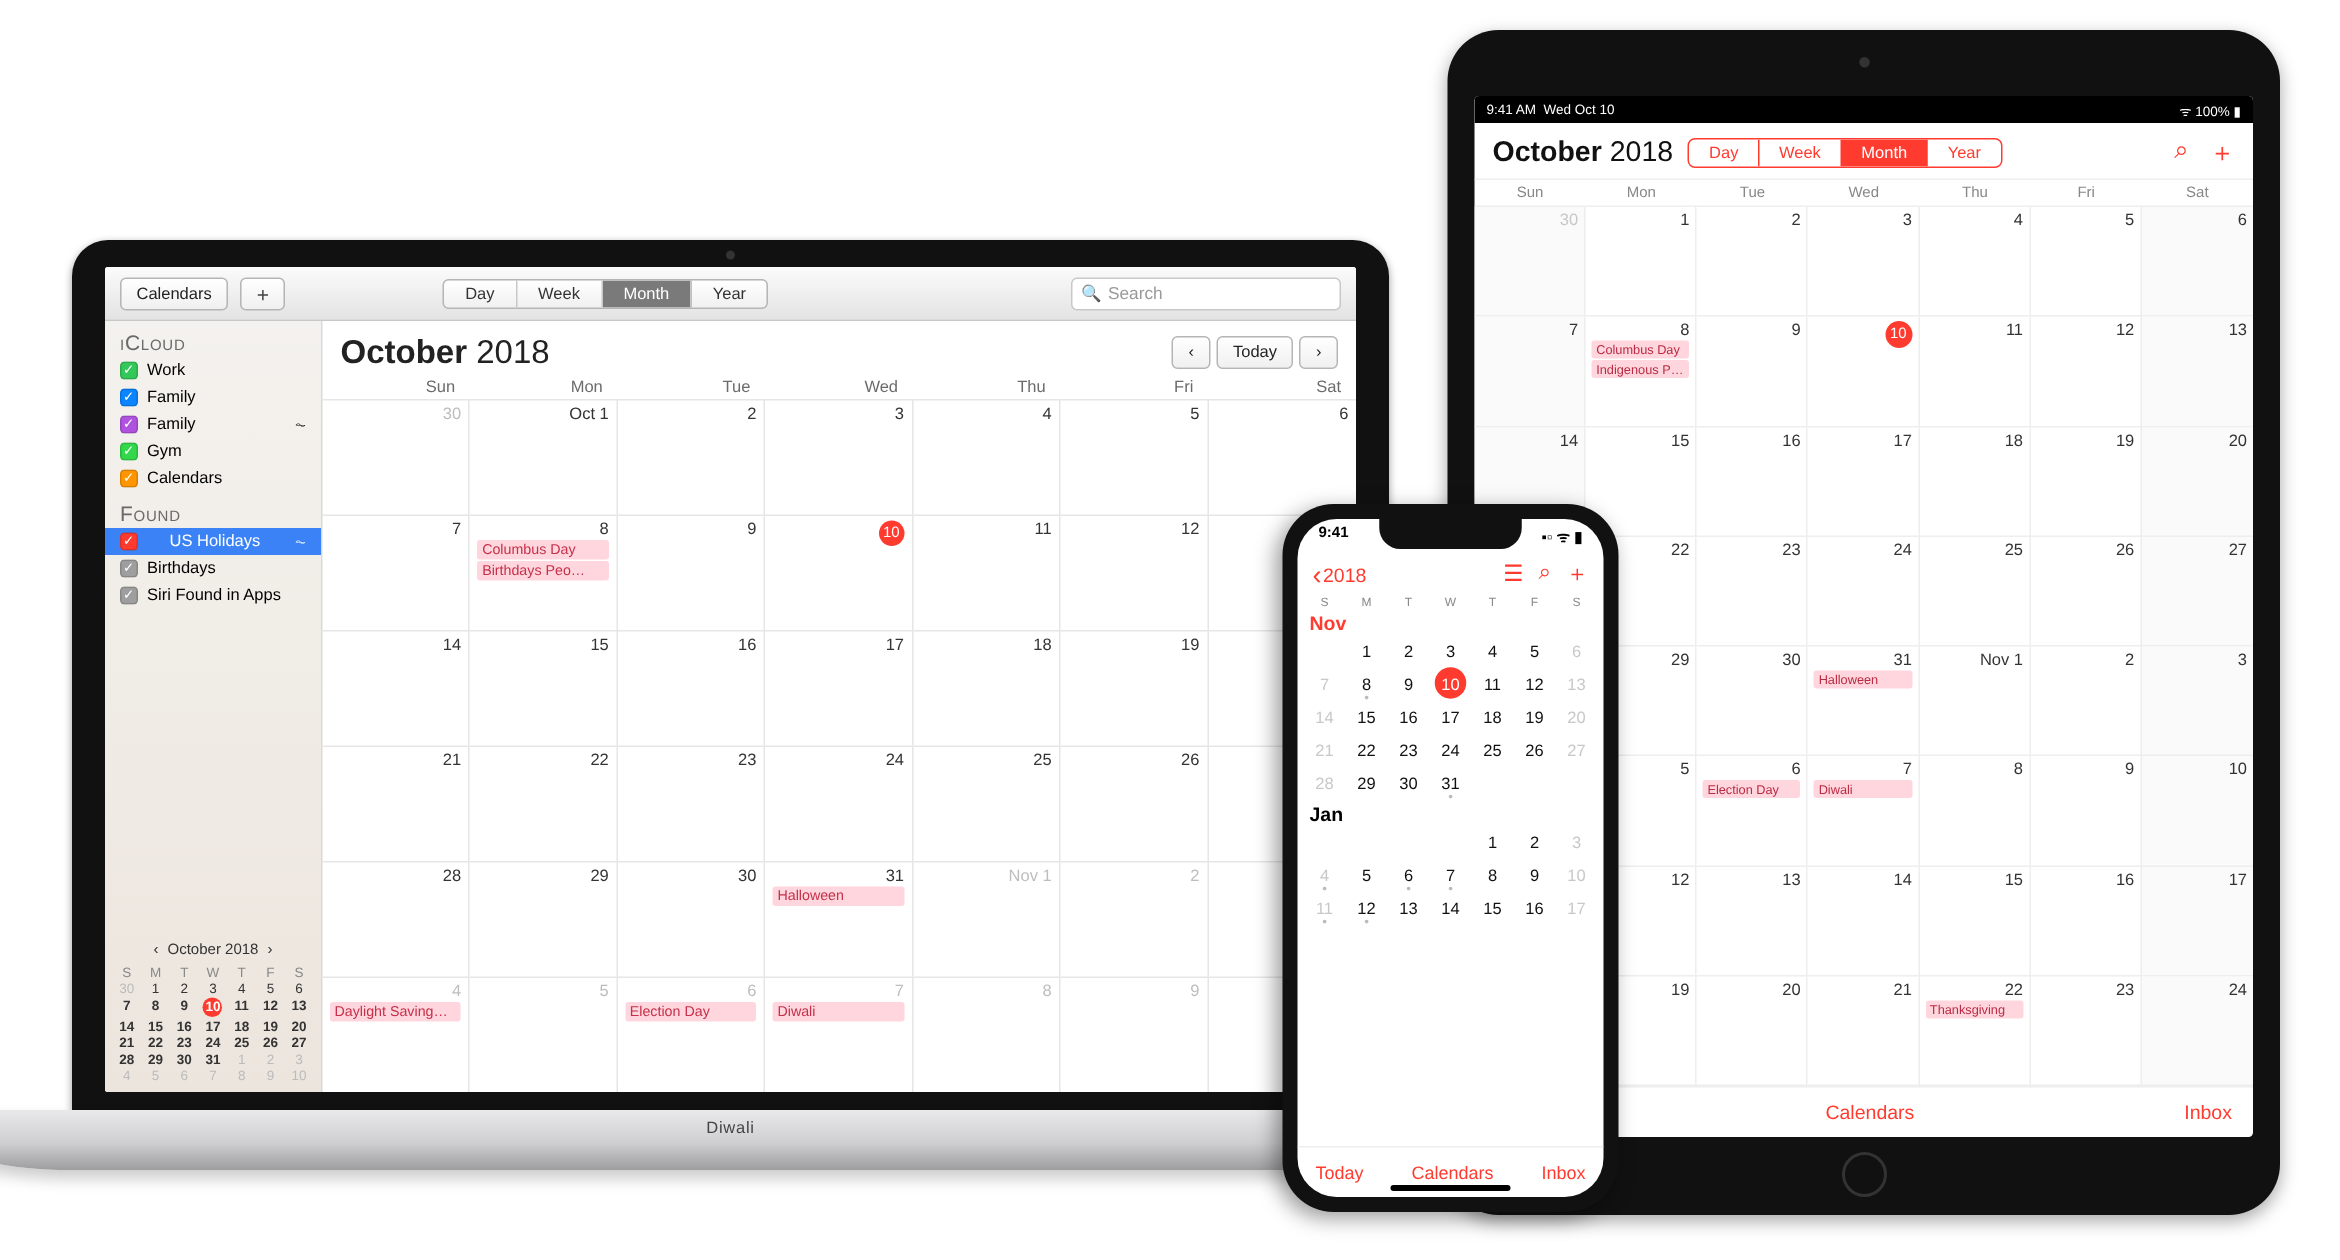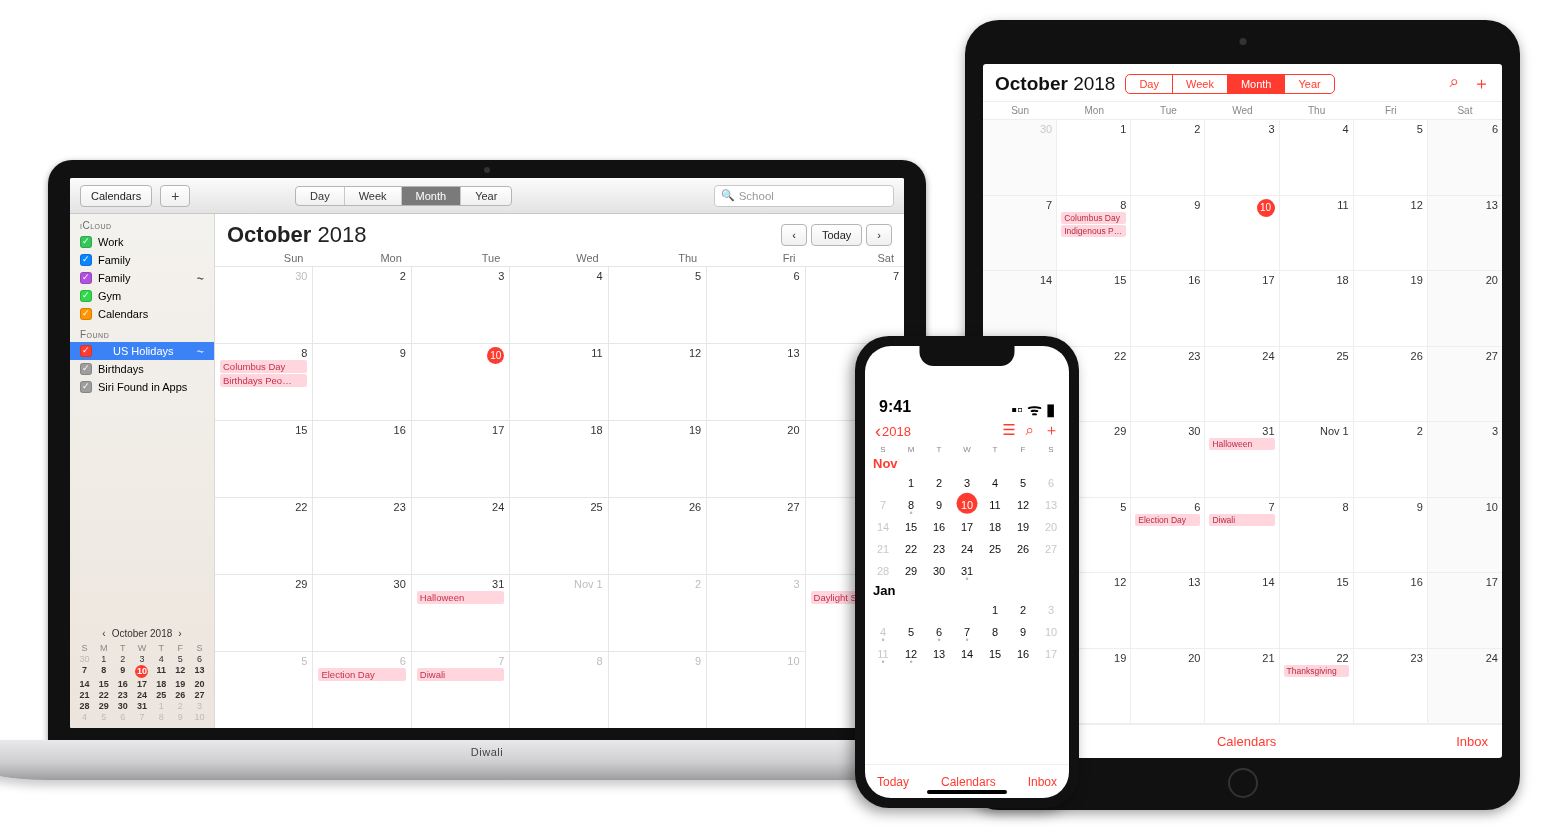--- a/index.html
+++ b/index.html
@@ -18,21 +18,21 @@
   .mb-btn.icon-plus::after{content:"+"; font-size:14px; font-weight:400; color:#444;}
   .mb-seg { display:flex; border:1px solid #b5b5b5; border-radius:4px; overflow:hidden; background:linear-gradient(#fff,#f0f0f0); margin:0 auto;}
   .mb-seg-item { padding:3px 14px; font-size:11px; color:#333; border-right:1px solid #c8c8c8;}
   .mb-seg-item:last-child{border-right:none;}
   .mb-seg-item.active{ background:#7a7a7a; color:#fff;}
   .mb-search { margin-left:auto; width:180px; height:22px; border:1px solid #c8c8c8; border-radius:4px; background:#fff; display:flex; align-items:center; padding:0 6px; color:#999; gap:4px;}
   .mb-search .mag{font-size:11px;}
   
   .mb-body{ flex:1; display:flex; background:#fff;}
   .mb-sidebar{ width:145px; background:linear-gradient(180deg,#f4f2ee,#ece5dd); border-right:1px solid #d9d9d9; display:flex; flex-direction:column; font-size:11px;}
-  .sb-hdr{ color:#6a6a6a; font-variant:small-caps; letter-spacing:.5px; padding:6px 10px 2px; font-size:10px;}
+  .sb-hdr{ color:#6a6a6a; font-variant:small-caps; letter-spacing:.5px; padding:6px 10px 2px; font-size:14px;}
   .sb-list{ display:flex; flex-direction:column;}
   .sb-item{ display:flex; align-items:center; gap:6px; padding:3px 10px;}
   .sb-check{ width:12px; height:12px; border-radius:3px; border:1px solid rgba(0,0,0,.15); position:relative;}
   .sb-check.on::after{content:"✓"; position:absolute; font-size:9px; color:#fff; left:1px; top:-1px;}
   .sb-item.sel{ background:#3b82f6; color:#fff;gap:21px;}
   .sb-share{ margin-left:auto; font-size:9px;}
   
   .mini-cal{ margin-top:auto; padding:6px 6px 6px 6px; font-size:9px; color:#333;}
   .mini-cal-hdr{ display:flex; align-items:center; justify-content:center; gap:6px; font-size:10px; padding:2px 0 4px;}
   .mini-cal-grid{ display:grid; grid-template-columns:repeat(7,1fr); text-align:center; gap:1px 2px;}
@@ -79,21 +79,21 @@
   .ipad-date{ text-align:right; font-size:11px; color:#333;}
   .ipad-date.dim{ color:#c8c8c8;}
   .ipad-date .dot{ display:inline-block; width:18px; height:18px; line-height:18px; text-align:center; background:#ff3b30; color:#fff; border-radius:50%; font-size:10px;}
   .ipad-event{ margin-top:1px; font-size:8.5px; background:#ffd6de; color:#b92b42; padding:1px 3px; border-radius:2px; white-space:nowrap; overflow:hidden; text-overflow:ellipsis;}
   .ipad-toolbar{ height:34px; border-top:1px solid #eee; display:flex; align-items:center; justify-content:space-between; padding:0 14px; color:#ff3b30; font-size:13px;}
 
   
   .iphone{ position:absolute; left:855px; top:336px; width:224px; height:472px; background:#111; border-radius:34px; padding:10px; box-shadow:-4px 4px 14px rgba(0,0,0,.4);}
   .iphone-screen{ width:100%; height:100%; background:#fff; border-radius:26px; overflow:hidden; position:relative; display:flex; flex-direction:column; font-size:10px;}
   .iphone-notch{ position:absolute; top:0; left:50%; transform:translateX(-50%); width:95px; height:20px; background:#111; border-radius:0 0 14px 14px; z-index:5;}
-  .iphone-status{ height:26px; display:flex; align-items:flex-start; justify-content:space-between; padding:4px 14px 0; font-size:16px; font-weight:600; color:#000;margin-top:48px;}
+  .iphone-status{ height:26px; display:flex; align-items:flex-start; justify-content:space-between; padding:4px 14px 0; font-size:10px; font-weight:600; color:#000;}
   .iphone-hdr{ display:flex; align-items:center; padding:0 10px 4px; color:#ff3b30; font-size:13px;}
   .iphone-hdr .back::before{content:"‹"; font-size:18px; margin-right:1px; position:relative; top:1px;}
   .iphone-hdr .icons{ margin-left:auto; display:flex; gap:10px; font-size:15px;}
   .iphone-dow{ display:grid; grid-template-columns:repeat(7,1fr); text-align:center; font-size:8px; color:#888; padding:0 4px;}
   .iphone-scroll{ flex:1; padding:0 4px; overflow:hidden; display:flex; flex-direction:column;}
   .iphone-month-label{ font-size:13px; font-weight:600; padding:2px 0 2px 4px;}
   .iphone-month-label.cur{ color:#ff3b30;}
   .iphone-mgrid{ display:grid; grid-template-columns:repeat(7,1fr); text-align:center; row-gap:2px;}
   .iphone-mgrid span{ font-size:11px; color:#111; padding:4px 0; position:relative;}
   .iphone-mgrid span.dim{ color:#c8c8c8;}
@@ -116,21 +116,21 @@
         <div class="mb-btn">Calendars</div>
         <div class="mb-btn icon-plus"></div>
         <div class="mb-seg" id="mb-seg">
             <div class="mb-seg-item">Day</div>
             <div class="mb-seg-item">Week</div>
             <div class="mb-seg-item active">Month</div>
             <div class="mb-seg-item">Year</div>
           </div>
         <div class="mb-search">
           <span class="mag">🔍</span>
-          <span>School</span>
+          <span>Search</span>
         </div>
       </div>
       <div class="mb-body">
 
         <div class="mb-sidebar">
           <div class="sb-hdr">iCloud</div>
           <div class="sb-list" id="sb-icloud">
               <div class="sb-item">
                 <span class="sb-check on" style="background: rgb(52, 199, 89);"></span>
                 <span>Work</span>
@@ -245,20 +245,23 @@
               <span>Wed</span>
               <span>Thu</span>
               <span>Fri</span>
               <span>Sat</span>
             </div>
           <div class="mb-grid" id="mb-grid">
               <div class="mb-cell">
                 <div class="mb-date dim">30</div>
               </div>
               <div class="mb-cell">
+                <div class="mb-date">Oct 1</div>
+              </div>
+              <div class="mb-cell">
                 <div class="mb-date">2</div>
               </div>
               <div class="mb-cell">
                 <div class="mb-date">3</div>
               </div>
               <div class="mb-cell">
                 <div class="mb-date">4</div>
               </div>
               <div class="mb-cell">
                 <div class="mb-date">5</div>
@@ -383,20 +386,24 @@
     </div>
   </div>
   <div class="macbook-base">
     <div class="macbook-base-label">Diwali</div>
   </div>
 </div>
 
 <div class="ipad">
   <div class="ipad-cam"></div>
   <div class="ipad-screen">
+    <div class="ipad-status">
+      <span><span>9:41 AM</span>&nbsp;&nbsp;<span>Wed Oct 10</span></span>
+      <span>ᯤ <span>100%</span> ▮</span>
+    </div>
     <div class="ipad-hdr">
       <div class="ipad-title"><b>October</b><span> 2018</span></div>
       <div class="ipad-seg" id="ipad-seg">
           <span>Day</span>
           <span>Week</span>
           <span class="active">Month</span>
           <span>Year</span>
         </div>
       <div class="ipad-hdr-icons">
         <span>⌕</span>

